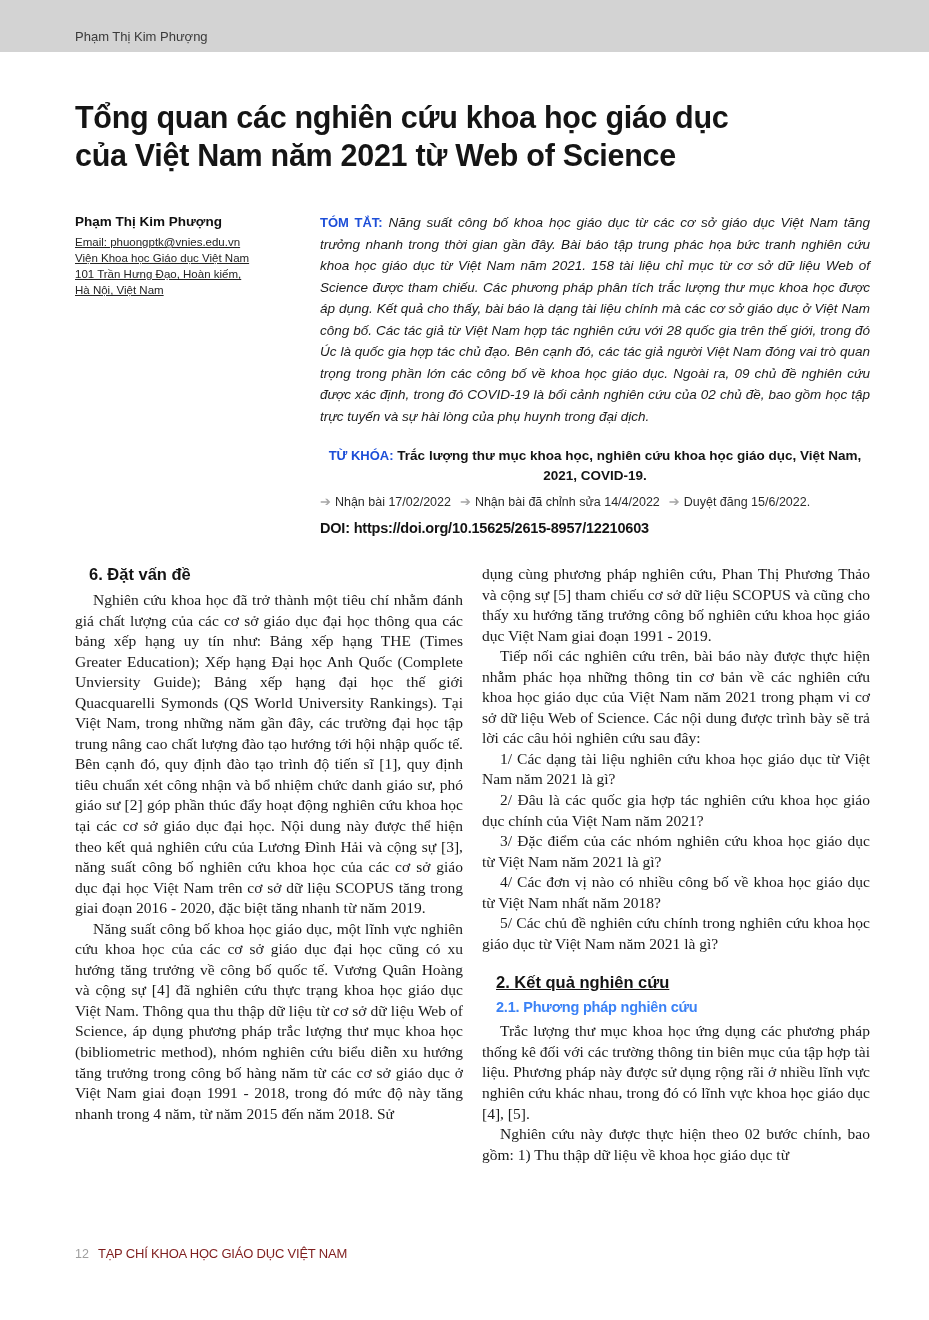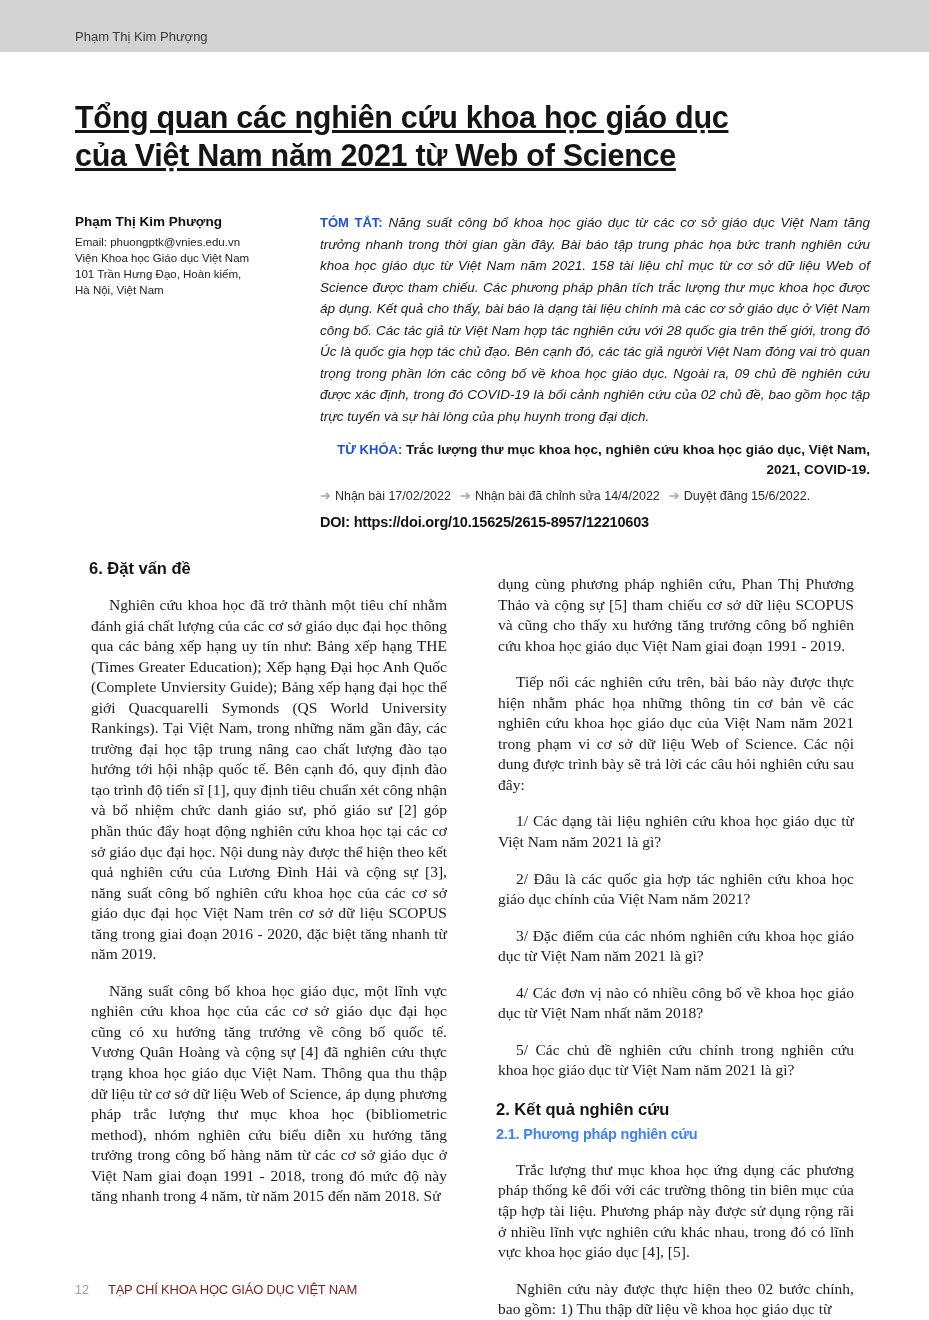--- a/index.html
+++ b/index.html
@@ -8,56 +8,56 @@
 
   
   .band{height:52px;background:#d3d3d3;display:flex;align-items:flex-end;
         padding:0 0 9px 75px;box-sizing:border-box;}
   .running-head{font:400 13px/13px "Liberation Sans",sans-serif;color:#3a3a3a;}
 
   .content{padding:0 59px 0 75px;}
 
   
   .title{margin:46px 0 0 0;font:700 30.5px/38px "Liberation Sans",sans-serif;
-         color:#151515;letter-spacing:-0.3px;text-decoration:underline;}
+         color:#151515;letter-spacing:-0.3px;}
   .title-line{display:block;}
 
   
   .meta-row{display:flex;margin-top:38px;}
   .author-block{width:245px;flex:none;}
   .author-name{font:700 13.5px/19px "Liberation Sans",sans-serif;color:#101010;margin-bottom:3px;}
-  .author-line{font:400 11.5px/16px "Liberation Sans",sans-serif;color:#232323;}
+  .author-line{font:400 11.5px/16px "Liberation Sans",sans-serif;color:#232323;text-decoration:underline;}
 
   .abstract-col{flex:1;}
   .abstract{margin:0;text-align:justify;font:italic 400 13.5px/21.5px "Liberation Sans",sans-serif;
             color:#1b1b1b;}
   .meta-label{font:700 13px "Liberation Sans",sans-serif;color:#1d4ed8;font-style:normal;}
-  .keywords{margin:13px 0 0 0;text-align:right;font:700 13.5px/20px "Liberation Sans",sans-serif;
+  .keywords{margin:19px 0 0 0;text-align:center;font:700 13.5px/20px "Liberation Sans",sans-serif;
             color:#141414;}
   .dates{margin-top:8px;display:flex;align-items:center;gap:9px;
          font:400 12.5px/16px "Liberation Sans",sans-serif;color:#2a2a2a;white-space:nowrap;}
   .date-item{display:inline-flex;align-items:center;}
   .arrow{color:#a6a6a6;font-size:13px;margin-right:4px;font-style:normal;}
   .doi{margin-top:9px;font:700 14.5px/19px "Liberation Sans",sans-serif;color:#141414;
        letter-spacing:-0.2px;}
 
   
   .body-cols{display:flex;gap:19px;margin-top:26px;}
   .col{width:388px;flex:none;font:400 15.5px/20.55px "Liberation Serif","DejaVu Serif",serif;
        color:#1a1a1a;text-align:justify;}
-  .col p{margin:16px;}
+  .col p{margin:0;}
   .col p.indent{text-indent:18px;}
   .sec-heading{font:700 16.5px/21px "Liberation Sans",sans-serif;color:#141414;
                margin:0 0 5px 0;padding-left:14px;}
-  .sec-heading.spaced{margin-top:18px;}
+  .sec-heading.spaced{margin-top:18px;text-decoration:underline;}
   .subsec-heading{font:700 14.5px/19px "Liberation Sans",sans-serif;color:#3b82f6;
                   margin:1px 0 4px 0;padding-left:14px;letter-spacing:-0.2px;}
 
   
-  .page-footer{position:absolute;left:75px;top:1282px;display:flex;align-items:baseline;gap:19px;}
+  .page-footer{position:absolute;left:75px;top:1246px;display:flex;align-items:baseline;gap:9px;}
   .page-num{font:400 12.5px "Liberation Sans",sans-serif;color:#9e9e9e;}
   .journal{font:400 13px "Liberation Sans",sans-serif;color:#7f1d1d;letter-spacing:-0.2px;}
 </style>
 </head>
 <body>
 
 <div class="page">
 
   <header class="band">
     <span class="running-head">Phạm Thị Kim Phượng</span>

